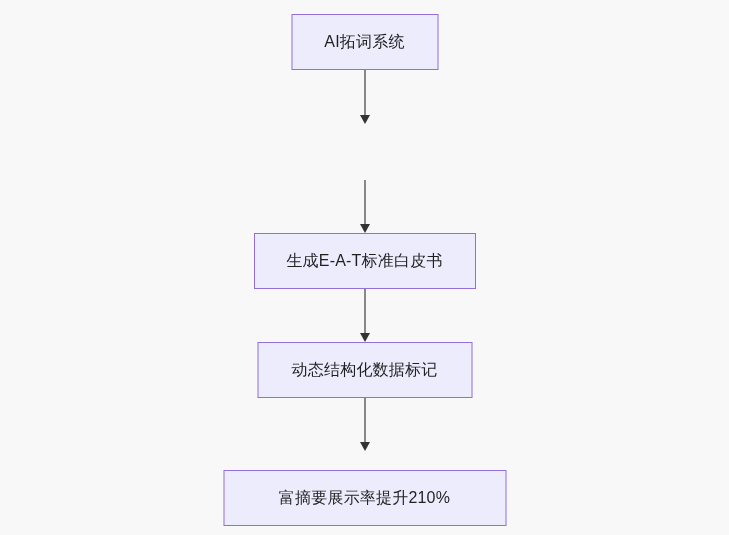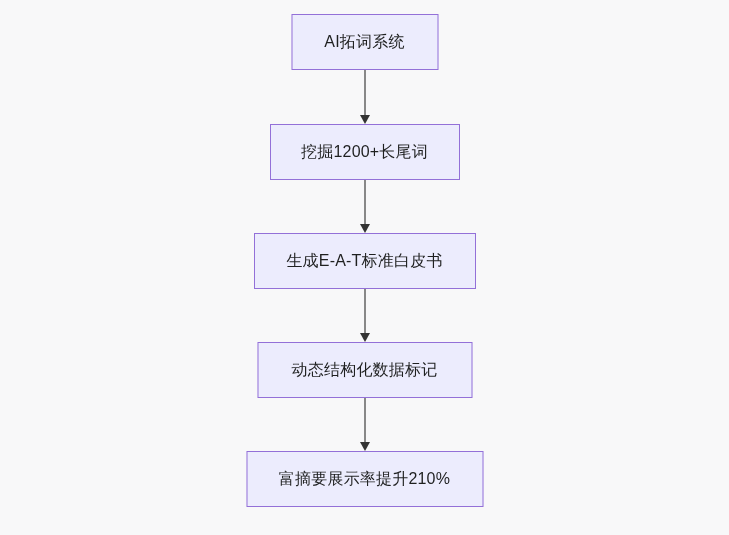--- a/index.html
+++ b/index.html
@@ -83,26 +83,23 @@
     <div class="edge-arrow"></div>
   </div>
   <div class="edge" id="edge-3" style="top: 398px; height: 53px;">
     <div class="edge-line" style="height: 44px;"></div>
     <div class="edge-arrow"></div>
   </div>
 
   <div class="node" id="node-0" style="width: 147px; top: 14px;">
     <span class="node-label">AI拓词系统</span>
   </div>
-  <div class="node" id="node-1" style="width: 190px; top: 124px;">
-    <span class="node-label">挖掘1200+长尾词</span>
-  </div>
   <div class="node" id="node-3" style="width: 215px; top: 342px;">
     <span class="node-label">动态结构化数据标记</span>
   </div>
   <div class="node" id="node-2" style="width: 222px; top: 233px;">
     <span class="node-label">生成E-A-T标准白皮书</span>
   </div>
-  <div class="node" id="node-4" style="width: 237px; top: 451px;">
+  <div class="node" id="node-4" style="width: 283px; top: 470px;">
     <span class="node-label">富摘要展示率提升210%</span>
   </div>
 
 </div>
 
 </body></html>

